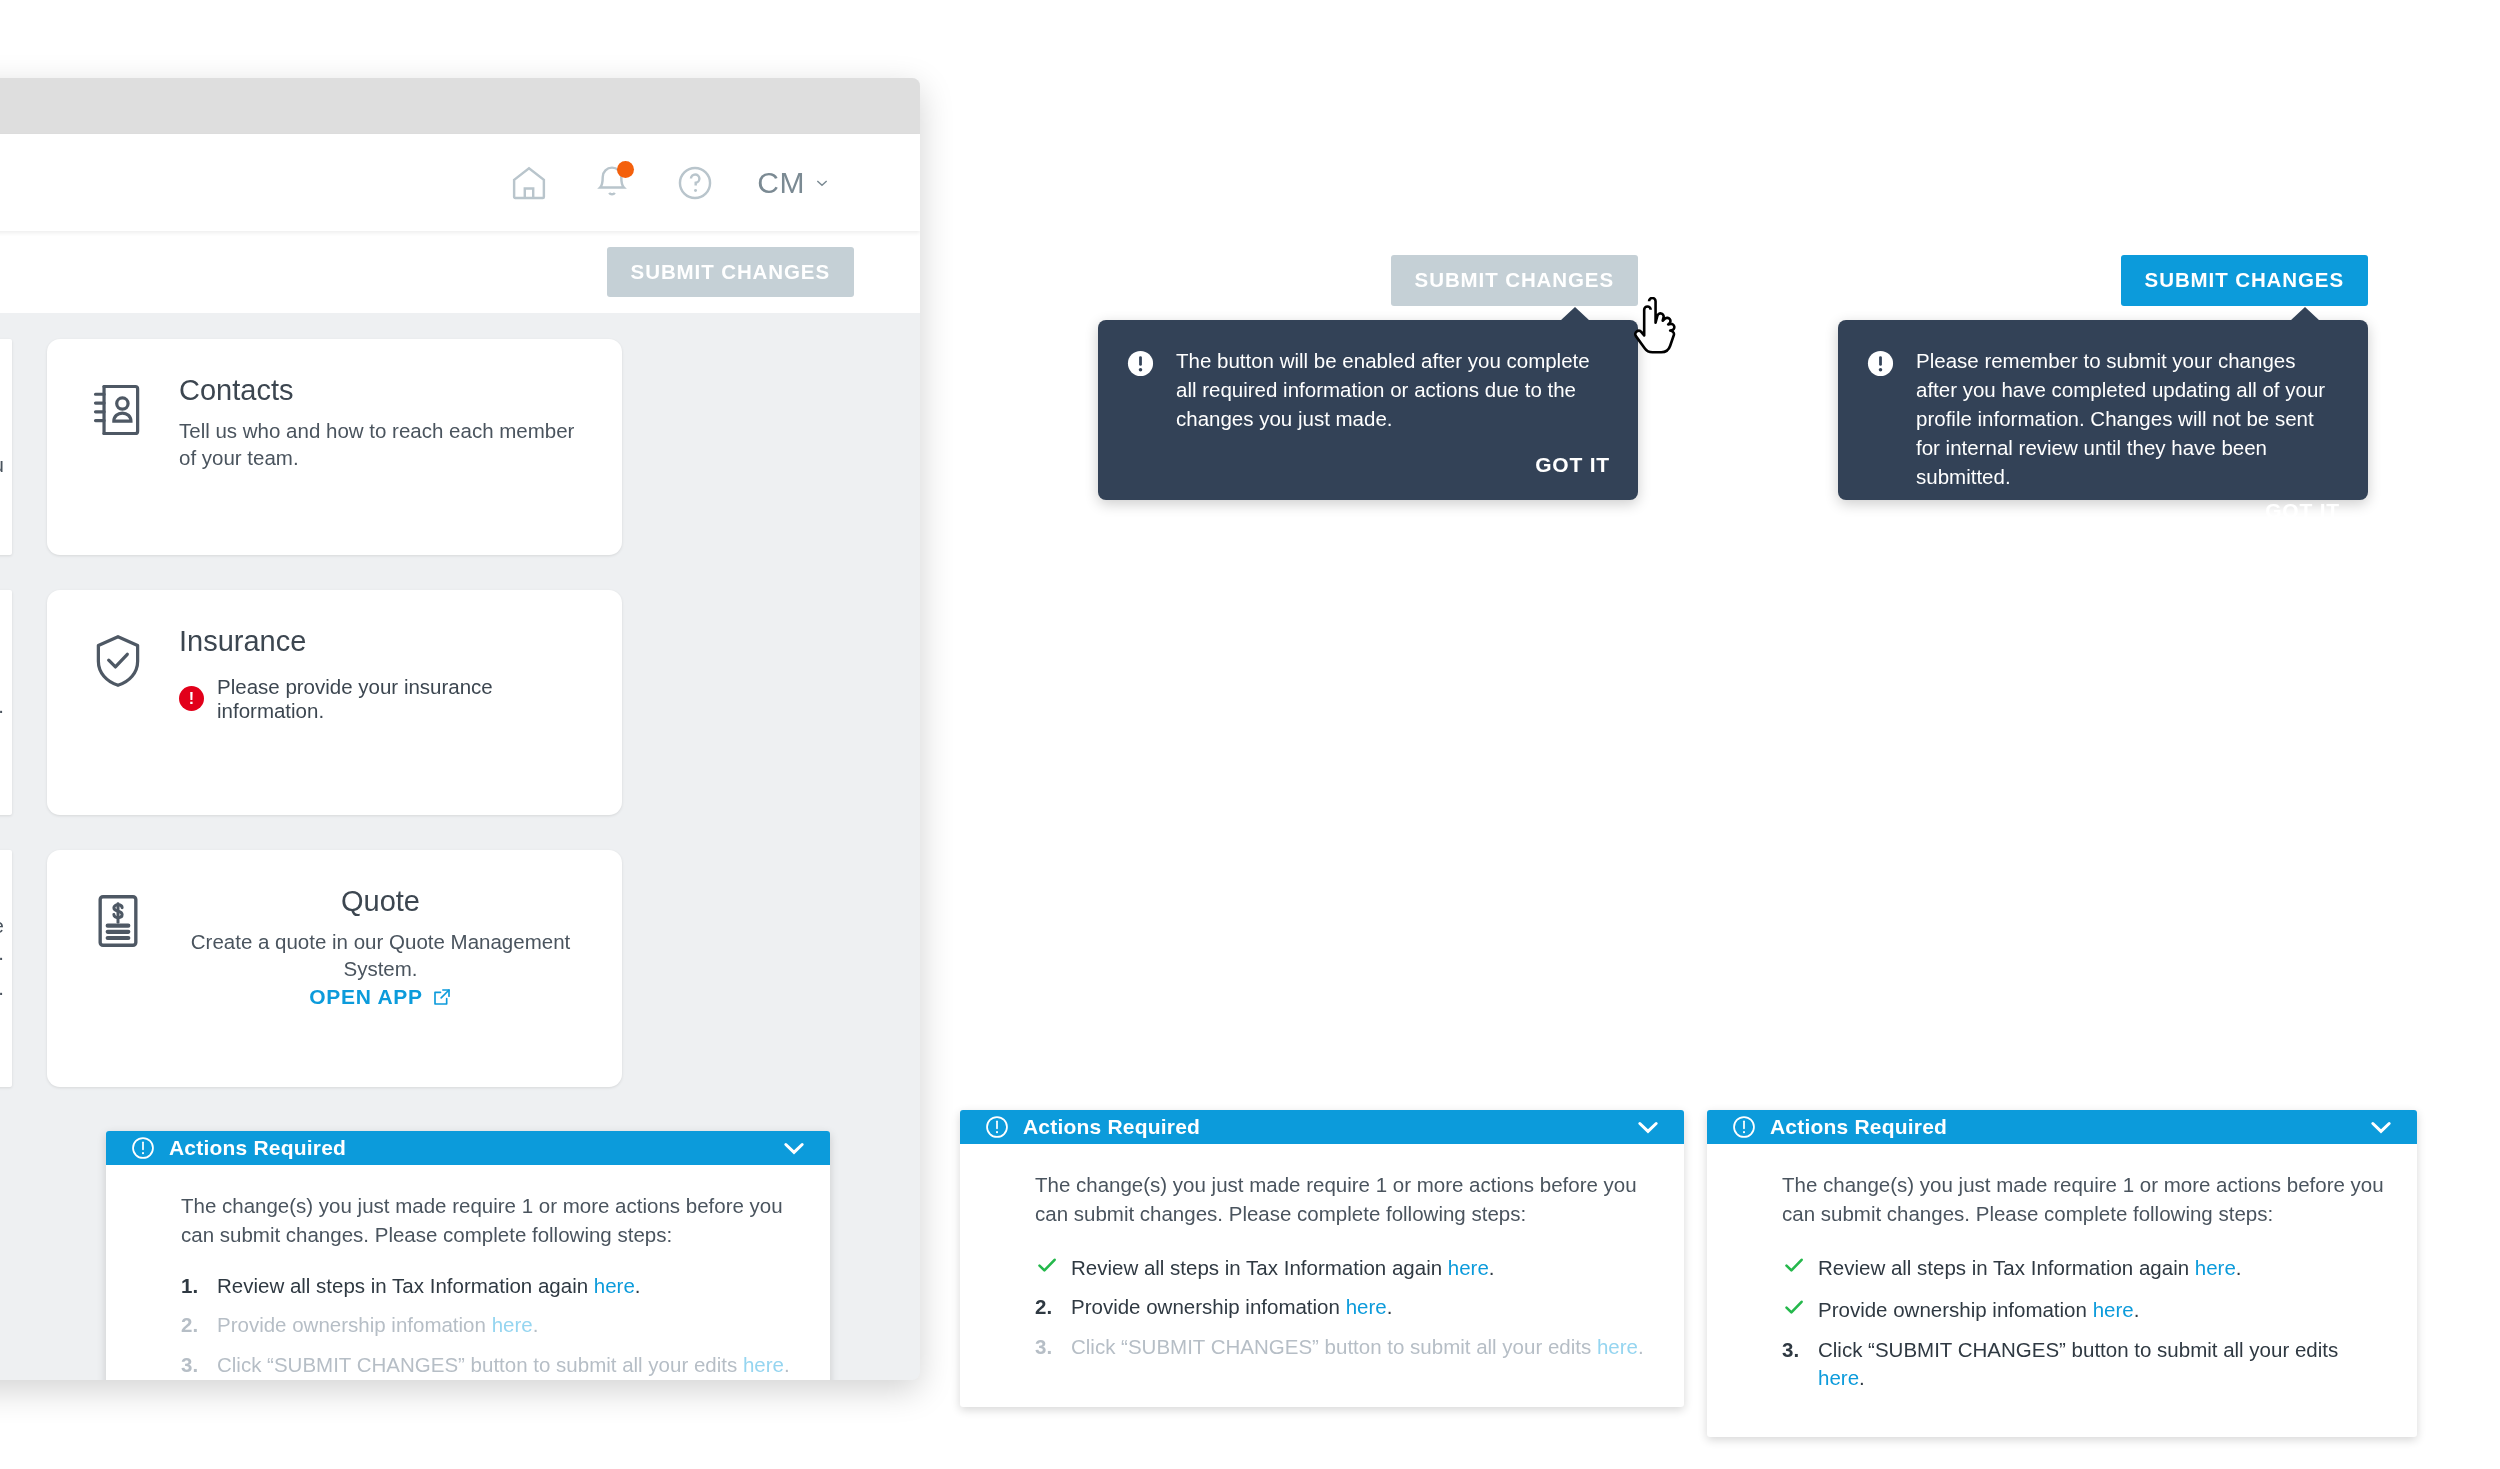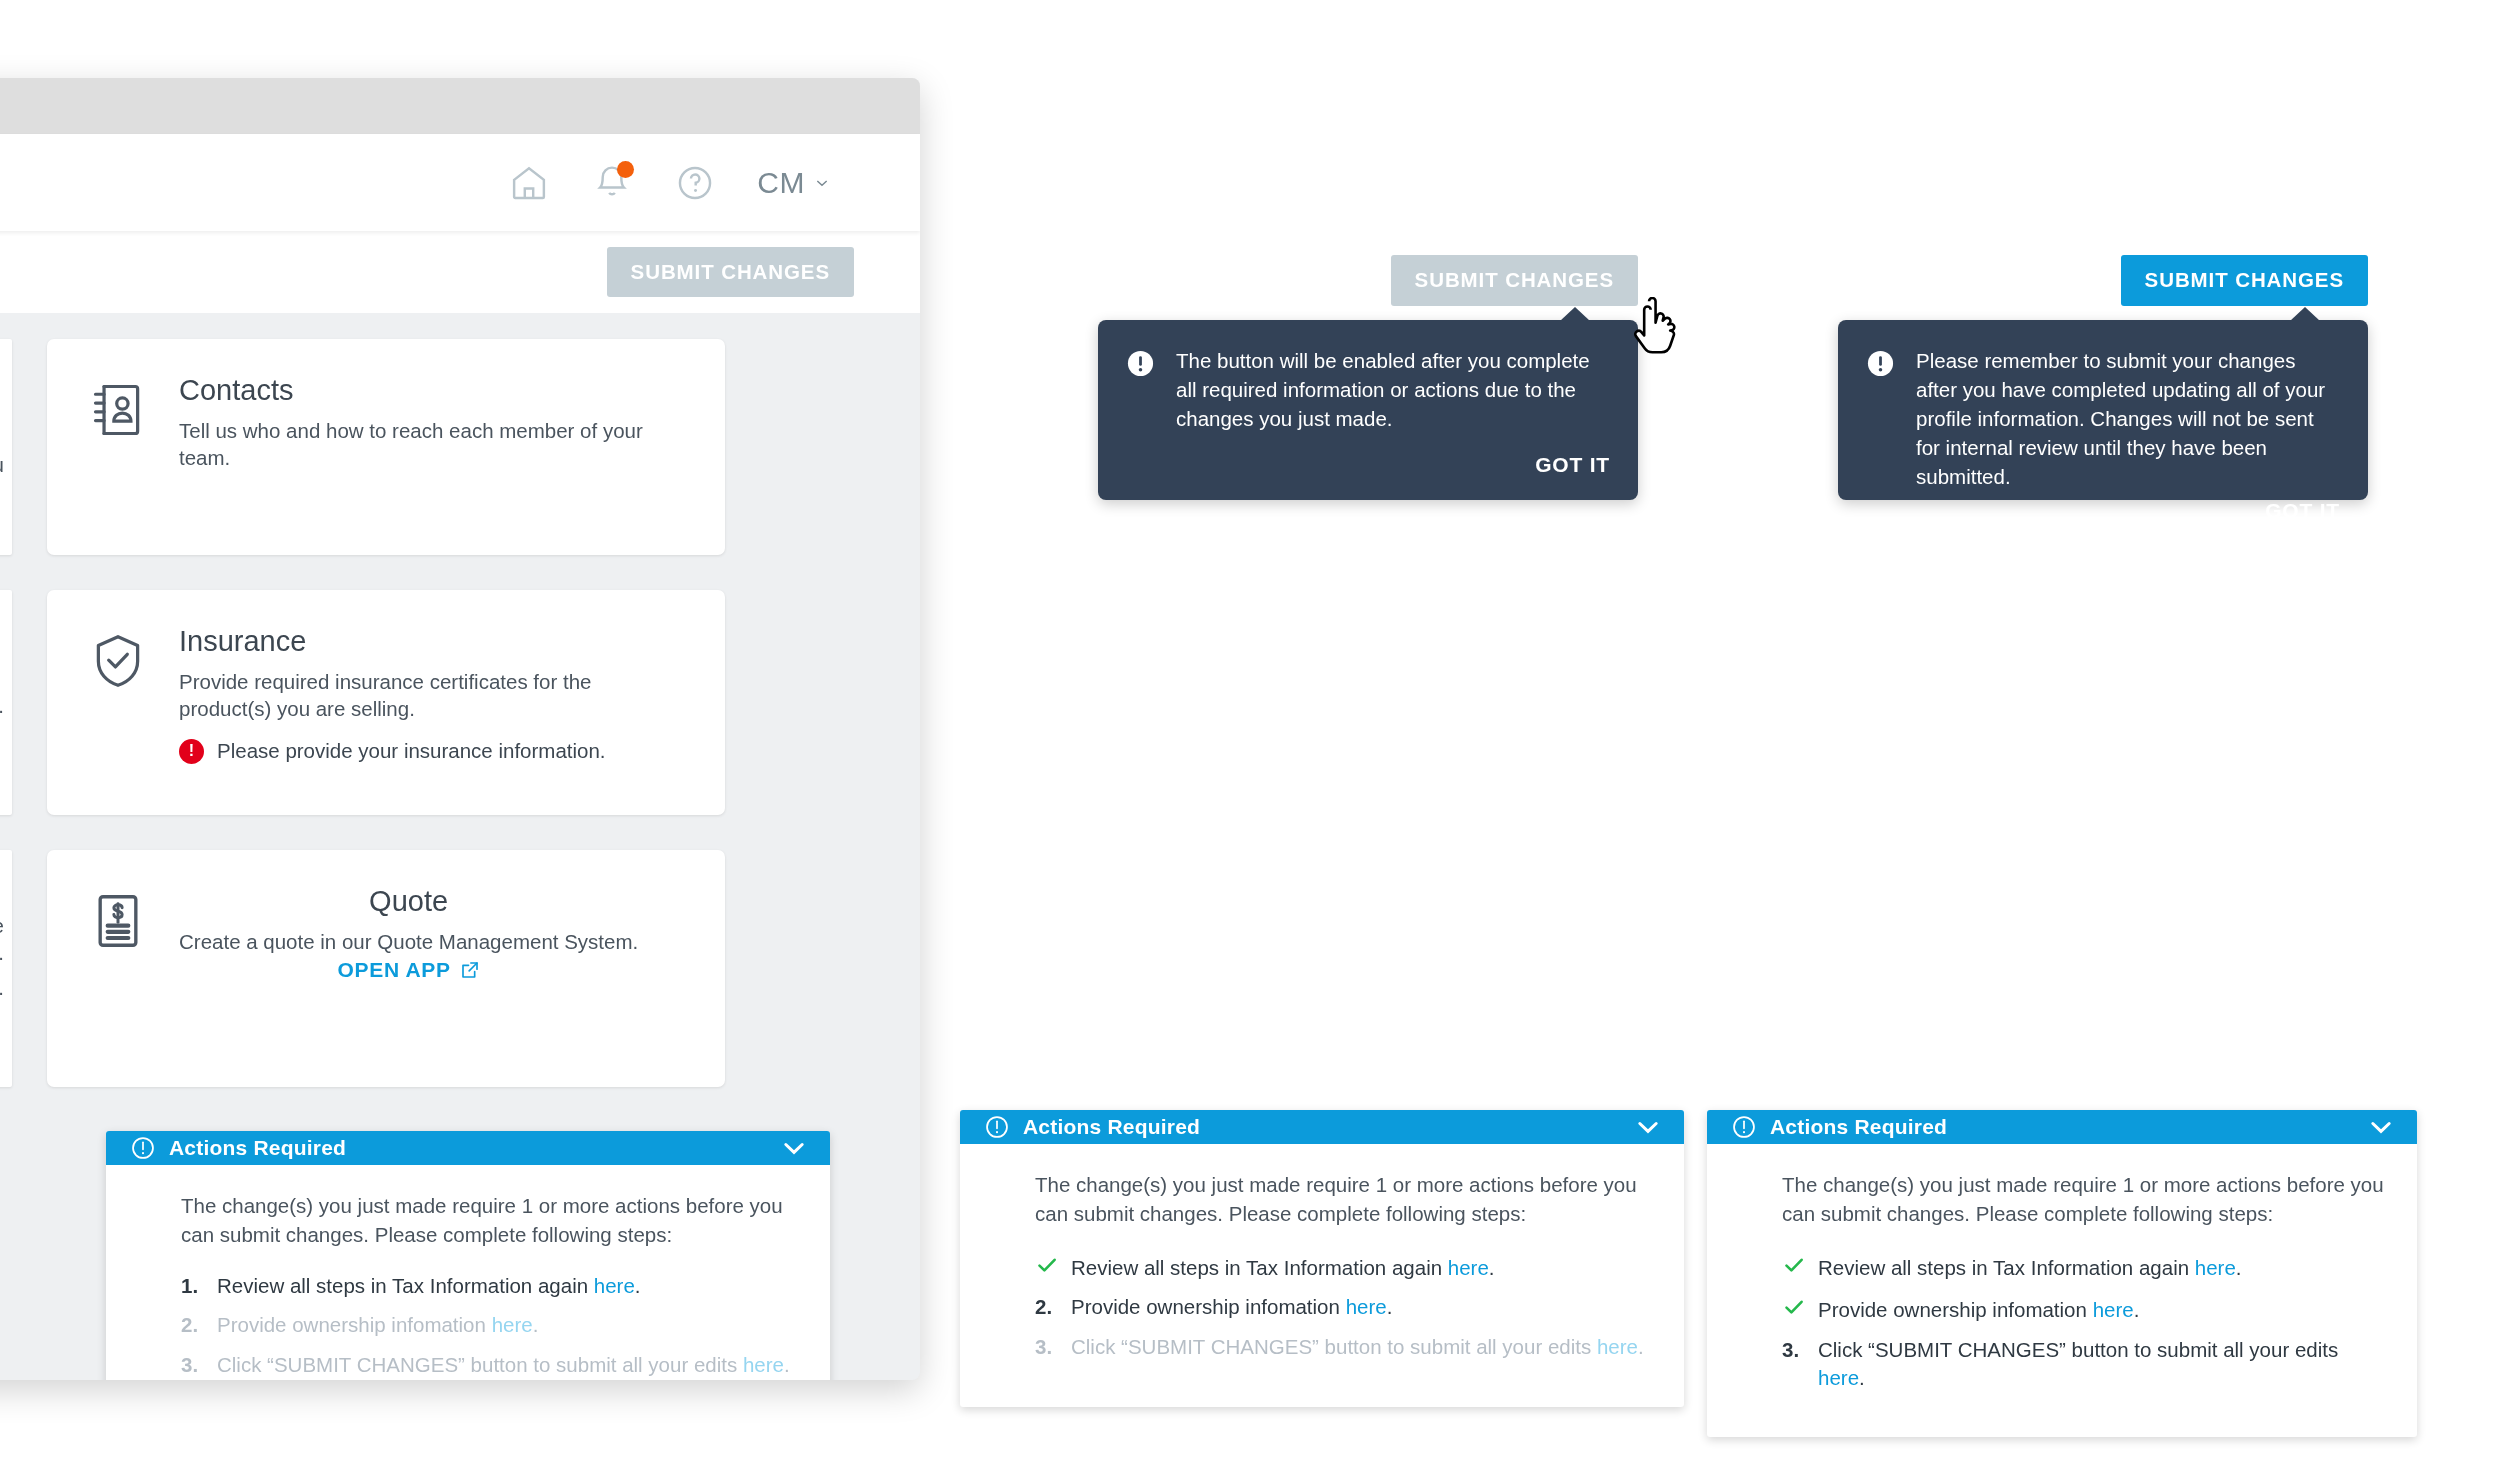--- a/index.html
+++ b/index.html
@@ -55,21 +55,21 @@
     padding: 15px 24px; line-height: 1;
   }
   .btn-submit.disabled { background: #c5d0d6; color: #ffffff; }
   .btn-submit.enabled  { background: #0c9bdb; color: #ffffff; }
 
   .window-body { padding: 26px 66px 0 0; }
 
   .card-grid { display: flex; gap: 35px; }
   .card-col { display: flex; flex-direction: column; gap: 35px; }
   .card {
-    background: #ffffff; width: 678px; border-radius: 7px;
+    background: #ffffff; width: 575px; border-radius: 13px;
     box-shadow: 0 1px 3px rgba(0,0,0,.10);
     padding: 36px 40px;
   }
   .card.h-a { height: 216px; }
   .card.h-b { height: 225px; }
   .card.h-c { height: 237px; text-align: center; }
   .card-inner { display: flex; gap: 30px; }
   .card-icon { width: 62px; flex: 0 0 62px; color: #4e5864; padding-top: 4px; }
   .card-icon svg { width: 62px; height: 62px; display: block; }
   .card-title { font-size: 29px; color: #3c4650; font-weight: 400; margin-bottom: 10px; line-height: 1.1; }
@@ -246,21 +246,20 @@
           <div class="card h-b">
             <div class="card-inner">
               <span class="card-icon">
                 <svg viewBox="0 0 24 24" fill="none" stroke="currentColor" stroke-width="1.25" stroke-linecap="round" stroke-linejoin="round">
                   <path d="M12 2.6 4.4 6v6.1c0 4.5 3.2 7.9 7.6 9.3 4.4-1.4 7.6-4.8 7.6-9.3V6z"></path>
                   <path d="M8.4 11.7l2.6 2.6 4.6-4.9"></path>
                 </svg>
               </span>
               <div>
                 <div class="card-title">Insurance</div>
-                <div class="card-desc">Provide required insurance certificates for the product(s) you are selling.</div>
                 <div class="card-alert">
                   <span class="alert-dot">!</span>
                   <span class="card-alert-text">Please provide your insurance information.</span>
                 </div>
               </div>
             </div>
           </div>
 
           <div class="card h-c">
             <div class="card-inner">

